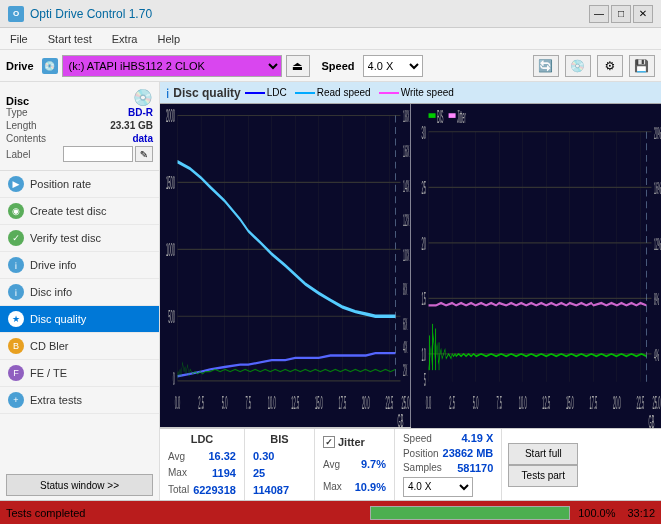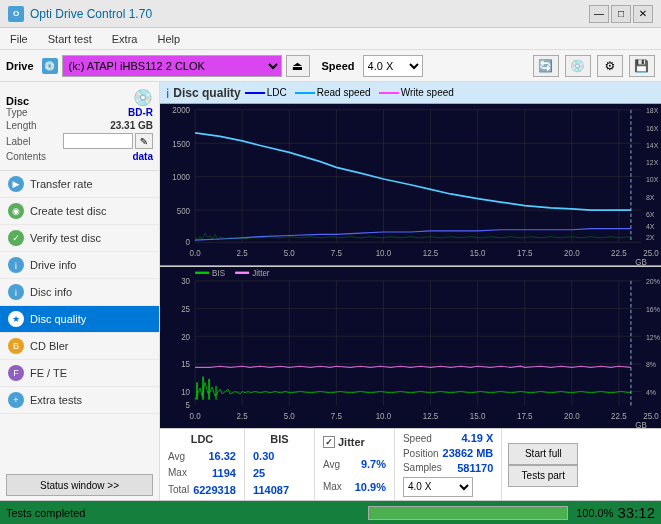--- a/index.html
+++ b/index.html
@@ -61,30 +61,30 @@
 
     
     .dq-header { background: #d0e8f8; height: 22px; display: flex; align-items: center; padding: 0 6px; gap: 4px; border-bottom: 1px solid #aaa; }
     .dq-icon { color: #0066cc; font-size: 13px; }
     .dq-title { font-weight: bold; font-size: 12px; color: #333; }
     .legend { display: flex; gap: 8px; align-items: center; }
     .legend-item { display: flex; align-items: center; gap: 2px; font-size: 10px; }
     .legend-color { width: 20px; height: 2px; }
 
     
-    .charts { flex: 1; display: flex; flex-direction: column; }
+    .charts { flex: 1; display: flex; flex-direction: row; }
     .chart-top { flex: 1; border-bottom: 1px solid #ccc; position: relative; }
     .chart-bottom { flex: 1; position: relative; }
 
     
-    .bottom-bar { height: 24px; background: #15803d; border-top: 1px solid #ccc; display: flex; align-items: center; padding: 0 6px; gap: 4px; }
+    .bottom-bar { height: 24px; background: #b91c1c; border-top: 1px solid #ccc; display: flex; align-items: center; padding: 0 6px; gap: 4px; }
     .status-text { font-size: 11px; flex: 1; }
     .progress-bar-outer { width: 200px; height: 14px; border: 1px solid #aaa; background: #ddd; }
     .progress-bar-inner { height: 100%; background: #4CAF50; }
-    .time-text { font-size: 15px; }
+    .time-text { font-size: 11px; margin-left: 8px; }
     .checkbox { width: 12px; height: 12px; border: 1px solid #888; display: flex; align-items: center; justify-content: center; font-size: 9px; background: white; }
     .action-btn { width: 70px; height: 22px; border: 1px solid #aaa; background: #e8e8e8; cursor: pointer; font-size: 10px; display: flex; align-items: center; justify-content: center; }
     .speed-dropdown { width: 70px; height: 20px; font-size: 10px; border: 1px solid #aaa; background: white; }
 
     .bottom-stats { height: 72px; border-top: 1px solid #ccc; display: flex; }
     .bs-ldc { display: flex; flex-direction: column; justify-content: space-around; padding: 2px 8px; min-width: 80px; border-right: 1px solid #ddd; }
     .bs-bis { display: flex; flex-direction: column; justify-content: space-around; padding: 2px 8px; min-width: 70px; border-right: 1px solid #ddd; }
     .bs-jitter { display: flex; flex-direction: column; justify-content: space-around; padding: 2px 8px; min-width: 80px; border-right: 1px solid #ddd; }
     .bs-speed { display: flex; flex-direction: column; justify-content: space-around; padding: 2px 8px; min-width: 100px; border-right: 1px solid #ddd; }
     .bs-actions { display: flex; flex-direction: column; justify-content: center; gap: 0; padding: 4px 6px; }
@@ -144,37 +144,37 @@
         <span class="disc-icon">💿</span>
       </div>
       <div class="disc-row">
         <span class="disc-row-label">Type</span>
         <span class="disc-row-value">BD-R</span>
       </div>
       <div class="disc-row">
         <span class="disc-row-label">Length</span>
         <span class="disc-row-value black">23.31 GB</span>
       </div>
+      <div class="disc-row">
+        <span class="disc-row-label">Contents</span>
+        <span class="disc-row-value">data</span>
+      </div>
       <div class="disc-row" style="margin-top:2px;">
         <span class="disc-row-label">Label</span>
         <div style="display:flex;gap:2px;">
           <input class="label-input" type="text" value="" style="">
           <button class="label-edit-btn">✎</button>
         </div>
       </div>
-      <div class="disc-row">
-        <span class="disc-row-label">Contents</span>
-        <span class="disc-row-value">data</span>
-      </div>
     </div>
 
     <div class="sidebar-nav">
       <div class="nav-item">
         <div class="nav-icon blue">▶</div>
-        <span>Transfer rate</span>
+        <span>Position rate</span>
       </div>
       <div class="nav-item">
         <div class="nav-icon green">◉</div>
         <span>Create test disc</span>
       </div>
       <div class="nav-item">
         <div class="nav-icon green">✓</div>
         <span>Verify test disc</span>
       </div>
       <div class="nav-item">

